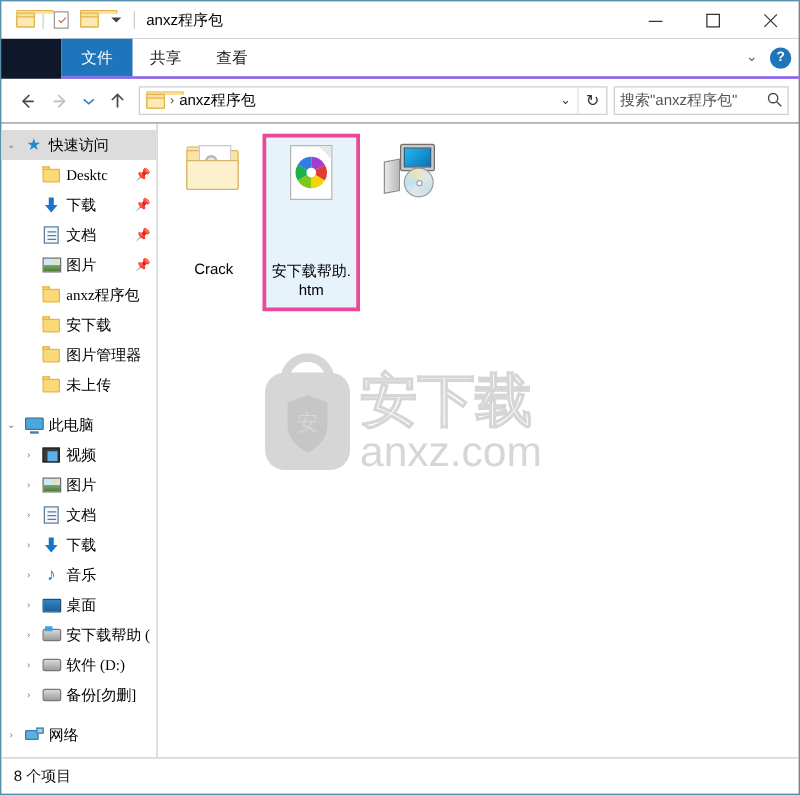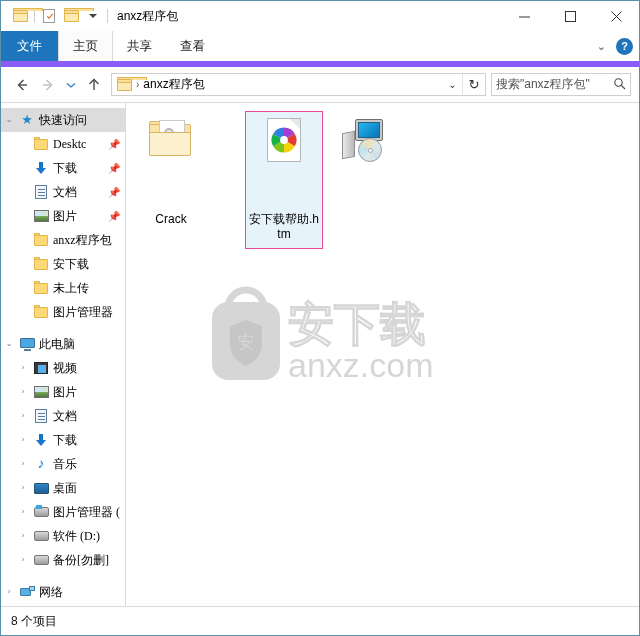--- a/index.html
+++ b/index.html
@@ -131,22 +131,23 @@
   }
   .winbtn svg { display: block; }
 
   
   .ribbon {
     height: 30px;
     min-height: 30px;
     display: flex;
     align-items: stretch;
     background: #ffffff;
-    border-bottom: 6px solid #8b5cf6;
-    position: relative;
+    border-bottom: 2px solid #8b5cf6;
+    position: relative;
+    margin-left: 48px;
   }
   .tab {
     padding: 0 14px;
     display: flex;
     align-items: center;
     justify-content: center;
     font-size: 12.5px;
     color: #222;
     white-space: nowrap;
   }
@@ -515,22 +516,21 @@
     padding: 4px 2px 6px;
     display: flex;
     flex-direction: column;
     align-items: center;
     box-sizing: border-box;
     border: 1px solid transparent;
     gap: 43px;
   }
   .file-item.selected {
     background: #e7f3fb;
-    border: 1px solid #ec4899;
-    margin-left: 35px;
+    border: 3px solid #ec4899;
   }
   .file-thumb {
     width: 48px;
     height: 48px;
     position: relative;
     margin-bottom: 5px;
   }
   .file-name {
     font-size: 12px;
     line-height: 15px;
@@ -736,21 +736,20 @@
         <svg width="13" height="13" viewBox="0 0 13 13">
           <line x1="1.5" y1="1.5" x2="11.5" y2="11.5" stroke="#333" stroke-width="1"></line>
           <line x1="11.5" y1="1.5" x2="1.5" y2="11.5" stroke="#333" stroke-width="1"></line>
         </svg>
       </div>
     </div>
   </div>
 
   <div class="ribbon">
     <div class="tab file">文件</div>
-    <div class="tab boxed">主页</div>
     <div class="tab">共享</div>
     <div class="tab">查看</div>
     <div class="ribbon-right">
       <div class="chev-small">⌄</div>
       <div class="help-circle">?</div>
     </div>
   </div>
 
   <div class="addressbar">
     <div class="navbtn">
@@ -878,32 +877,32 @@
       </div>
 
       <div class="nav-item indent-1">
         <span class="nav-exp"></span>
         <span class="nav-ico">
             <span class="ico-folder">
               <i class="f-t"></i>
               <i class="f-b"></i>
             </span>
           </span>
-        <span class="nav-label">未上传</span>
+        <span class="nav-label">图片管理器</span>
       </div>
 
       <div class="nav-item indent-1">
         <span class="nav-exp"></span>
         <span class="nav-ico">
             <span class="ico-folder">
               <i class="f-t"></i>
               <i class="f-b"></i>
             </span>
           </span>
-        <span class="nav-label">图片管理器</span>
+        <span class="nav-label">未上传</span>
       </div>
 
       <div class="nav-item" style="margin-top:8px">
         <span class="nav-exp">⌄</span>
         <span class="nav-ico">
             <span class="ico-pc"></span>
           </span>
         <span class="nav-label">此电脑</span>
       </div>
 
@@ -953,21 +952,21 @@
             <span class="ico-desk"></span>
           </span>
         <span class="nav-label">桌面</span>
       </div>
 
       <div class="nav-item indent-1">
         <span class="nav-exp">›</span>
         <span class="nav-ico">
             <span class="ico-drive sys"></span>
           </span>
-        <span class="nav-label">图片管理器 (</span>
+        <span class="nav-label">安下载帮助 (</span>
       </div>
 
       <div class="nav-item indent-1">
         <span class="nav-exp">›</span>
         <span class="nav-ico">
             <span class="ico-drive"></span>
           </span>
         <span class="nav-label">软件 (D:)</span>
       </div>
 

